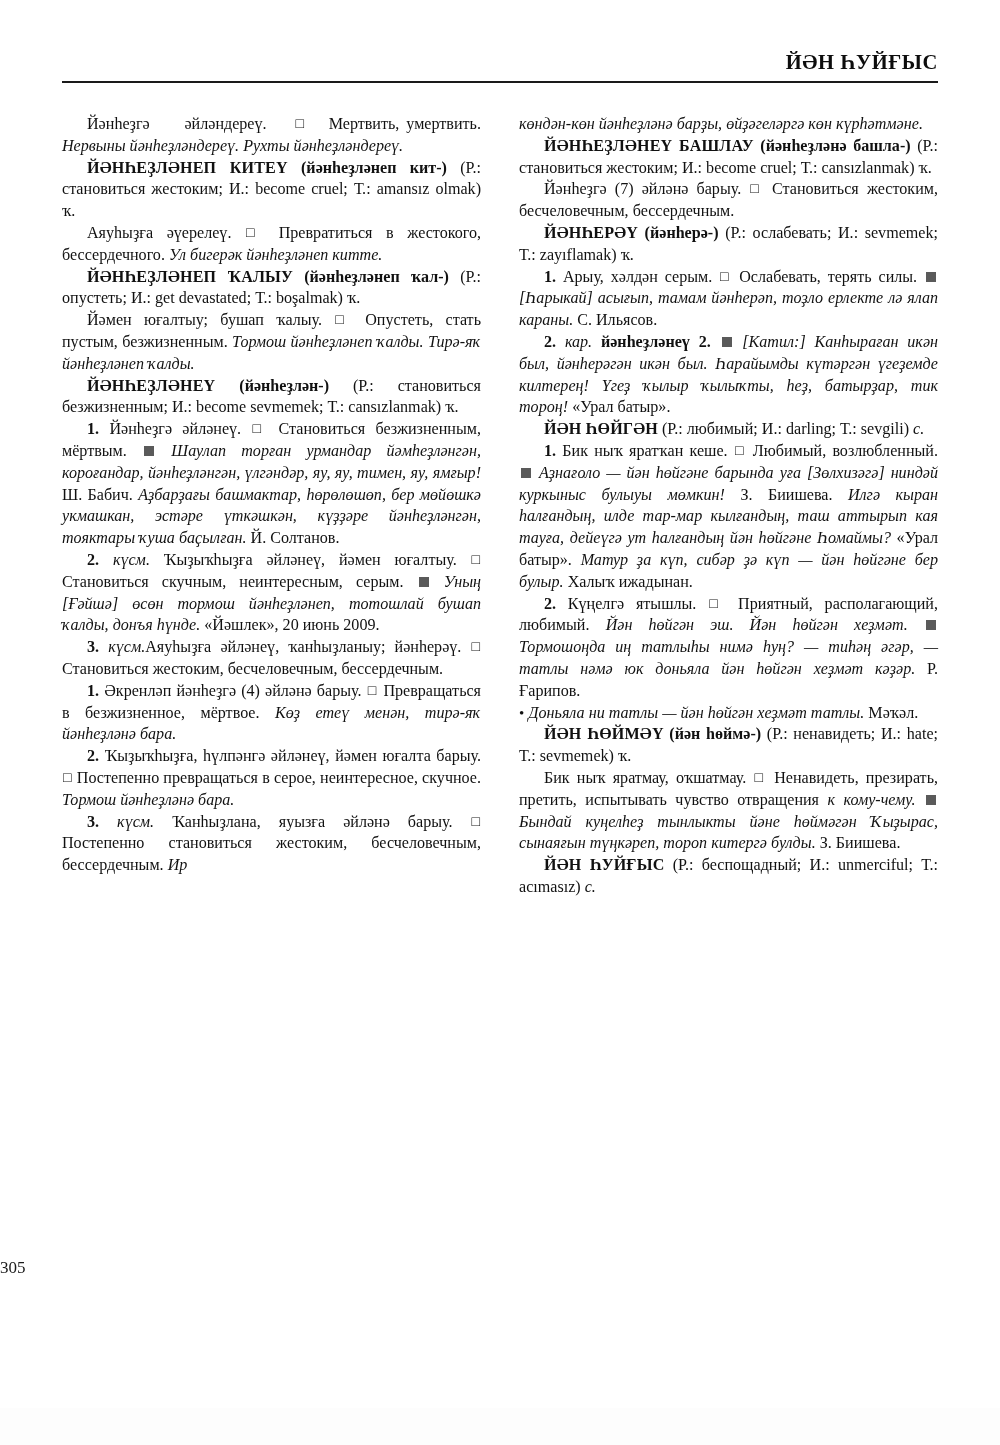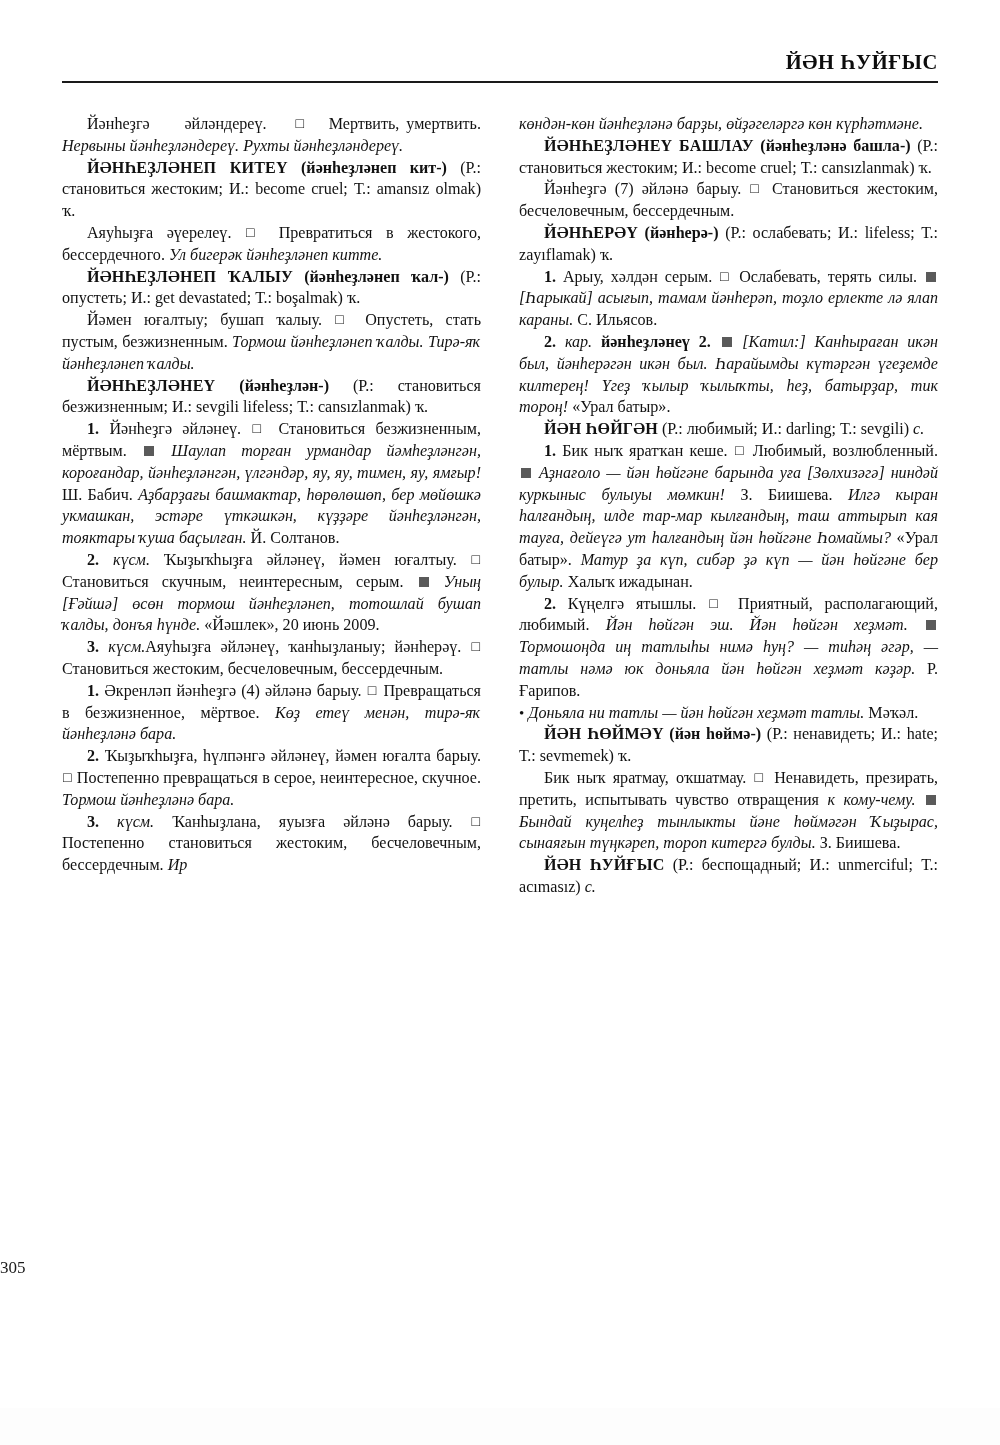--- a/index.html
+++ b/index.html
@@ -156,21 +156,21 @@
     <div class="col">
 
       <p class="para"><span>Йәнһеҙгә</span>&nbsp;&nbsp;&nbsp;&nbsp;&nbsp;әйләндереү.&nbsp;&nbsp;&nbsp;&nbsp;<span class="sq">□</span>&nbsp;&nbsp;&nbsp;Мертвить, умертвить. <i>Нервыны йәнһеҙләндереү. Рухты йәнһеҙләндереү.</i></p>
 
       <p class="hang"><b class="hw">ЙӘНҺЕҘЛӘНЕП КИТЕҮ</b> <b>(йәнһеҙләнеп кит-)</b> (<span>Р.:</span> <span>становиться жестоким;</span> <span>И.:</span> <span>become cruel;</span> <span>Т.:</span> <span>amansız olmak)</span> <span>ҡ.</span></p>
       <p class="para"><span>Аяуһыҙға әүерелеү.</span> <span class="sq">□</span> <span>Превратиться в жестокого, бессердечного.</span> <i>Ул бигерәк йәнһеҙләнеп китте.</i></p>
 
       <p class="hang"><b class="hw">ЙӘНҺЕҘЛӘНЕП ҠАЛЫУ</b> <b>(йәнһеҙләнеп ҡал-)</b> (<span>Р.:</span> <span>опустеть;</span> <span>И.:</span> <span>get devastated;</span> <span>Т.:</span> <span>boşalmak)</span> <span>ҡ.</span></p>
       <p class="para"><span>Йәмен юғалтыу; бушап ҡалыу.</span> <span class="sq">□</span> <span>Опустеть, стать пустым, безжизненным.</span> <i>Тормош йәнһеҙләнеп ҡалды. Тирә-яҡ йәнһеҙләнеп ҡалды.</i></p>
 
-      <p class="hang"><b class="hw">ЙӘНҺЕҘЛӘНЕҮ</b> <b>(йәнһеҙлән-)</b> (<span>Р.:</span> <span>становиться безжизненным;</span> <span>И.:</span> <span>sevgili lifeless;</span> <span>Т.:</span> <span>cansızlanmak)</span> <span>ҡ.</span></p>
+      <p class="hang"><b class="hw">ЙӘНҺЕҘЛӘНЕҮ</b> <b>(йәнһеҙлән-)</b> (<span>Р.:</span> <span>становиться безжизненным;</span> <span>И.:</span> <span>become sevmemek;</span> <span>Т.:</span> <span>cansızlanmak)</span> <span>ҡ.</span></p>
 
       <p class="para"><span class="num">1.</span> <span>Йәнһеҙгә әйләнеү.</span> <span class="sq">□</span> <span>Становиться безжизненным, мёртвым.</span> <span class="fsq"></span> <i>Шаулап торған урмандар йәмһеҙләнгән, короғандар, йәнһеҙләнгән, үлгәндәр, яу, яу, тимен, яу, ямғыр!</i> <span>Ш. Бабич.</span> <i>Аҙбарҙағы башмактар, һөрөлөшөп, бер мөйөшкә укмашкан, эстәре үткәшкән, күҙҙәре йәнһеҙләнгән, тояктары ҡуша баҫылған.</i> <span>Й. Солтанов.</span></p>
 
       <p class="para"><span class="num">2.</span> <i class="lbl">күсм.</i> <span>Ҡыҙыҡһыҙға әйләнеү, йәмен юғалтыу.</span> <span class="sq">□</span> <span>Становиться скучным, неинтересным, серым.</span> <span class="fsq"></span> <i>Уның [Ғәйшә] өсөн тормош йәнһеҙләнеп, тотошлай бушап ҡалды, донъя һүнде.</i> <span>«Йәшлек», 20 июнь 2009.</span></p>
 
       <p class="para"><span class="num">3.</span> <i class="lbl">күсм.</i><span>Аяуһыҙға әйләнеү, ҡанһыҙланыу; йәнһерәү.</span> <span class="sq">□</span> <span>Становиться жестоким, бесчеловечным, бессердечным.</span></p>
 
 
       <p class="para"><span class="num">1.</span> <span>Әкренләп йәнһеҙгә (4) әйләнә барыу.</span> <span class="sq">□</span> <span>Превращаться в безжизненное, мёртвое.</span> <i>Көҙ етеү менән, тирә-яҡ йәнһеҙләнә бара.</i></p>
 
@@ -180,21 +180,21 @@
 
     </div>
 
     <div class="col">
 
       <p class="cont"><i>көндән-көн йәнһеҙләнә барҙы, өйҙәгеләргә көн күрһәтмәне.</i></p>
 
       <p class="hang"><b class="hw">ЙӘНҺЕҘЛӘНЕҮ БАШЛАУ</b> <b>(йәнһеҙләнә башла-)</b> (<span>Р.:</span> <span>становиться жестоким;</span> <span>И.:</span> <span>become cruel;</span> <span>Т.:</span> <span>cansızlanmak)</span> <span>ҡ.</span></p>
       <p class="para"><span>Йәнһеҙгә (7) әйләнә барыу.</span> <span class="sq">□</span> <span>Становиться жестоким, бесчеловечным, бессердечным.</span></p>
 
-      <p class="hang"><b class="hw">ЙӘНҺЕРӘҮ</b> <b>(йәнһерә-)</b> (<span>Р.:</span> <span>ослабевать;</span> <span>И.:</span> <span>lifeless;</span> <span>Т.:</span> <span>zayıflamak)</span> <span>ҡ.</span></p>
+      <p class="hang"><b class="hw">ЙӘНҺЕРӘҮ</b> <b>(йәнһерә-)</b> (<span>Р.:</span> <span>ослабевать;</span> <span>И.:</span> <span>sevmemek;</span> <span>Т.:</span> <span>zayıflamak)</span> <span>ҡ.</span></p>
 
       <p class="para"><span class="num">1.</span> <span>Арыу, хәлдән серым.</span> <span class="sq">□</span> <span>Ослабевать, терять силы.</span> <span class="fsq"></span> <i>[Һарыкай] асығып, тамам йәнһерәп, тоҙло ерлекте лә ялап караны.</i> <span>С. Ильясов.</span></p>
 
       <p class="para"><span class="num">2.</span> <i class="lbl">кар.</i> <b>йәнһеҙләнеү 2.</b> <span class="fsq"></span> <i>[Катил:] Канһыраған икән был, йәнһерәгән икән был. Һарайымды күтәргән үгеҙемде килтерең! Үгеҙ ҡылыр ҡылыҡты, һеҙ, батырҙар, тик тороң!</i> <span>«Урал батыр».</span></p>
 
       <p class="hang"><b class="hw">ЙӘН ҺӨЙГӘН</b> (<span>Р.:</span> <span>любимый;</span> <span>И.:</span> <span>darling;</span> <span>Т.:</span> <span>sevgili)</span> <i>с.</i></p>
 
       <p class="para"><span class="num">1.</span> <span>Бик ныҡ яратҡан кеше.</span> <span class="sq">□</span> <span>Любимый, возлюбленный.</span> <span class="fsq"></span> <i>Аҙнағоло — йән һөйгәне барында уға [Зөлхизәгә] ниндәй куркыныс булыуы мөмкин!</i> <span>З. Биишева.</span> <i>Илгә кыран һалғандың, илде тар-мар кылғандың, таш аттырып кая тауға, дейеүгә ут һалғандың йән һөйгәне Һомаймы?</i> <span>«Урал батыр».</span> <i>Матур ҙа күп, сибәр ҙә күп — йән һөйгәне бер булыр.</i> <span>Халыҡ ижадынан.</span></p>
 
       <p class="para"><span class="num">2.</span> <span>Күңелгә ятышлы.</span> <span class="sq">□</span> <span>Приятный, располагающий, любимый.</span> <i>Йән һөйгән эш. Йән һөйгән хеҙмәт.</i> <span class="fsq"></span> <i>Тормошоңда иң татлыһы нимә һуң? — тиһәң әгәр, — татлы нәмә юк доньяла йән һөйгән хеҙмәт кәҙәр.</i> <span>Р. Ғарипов.</span></p>

